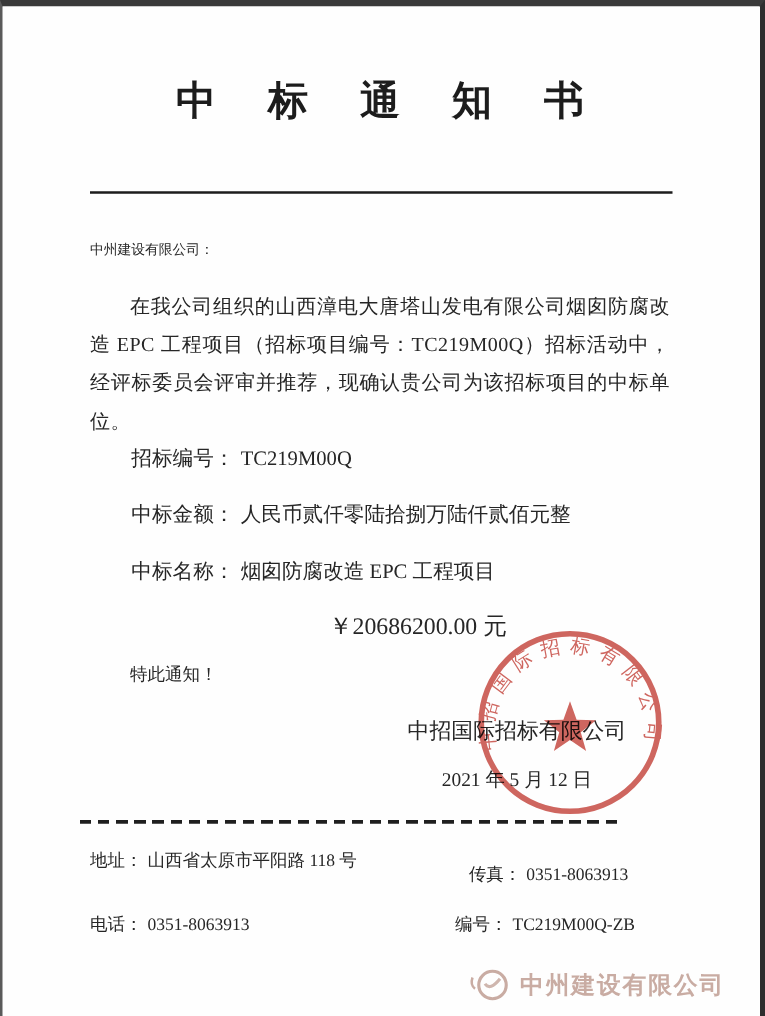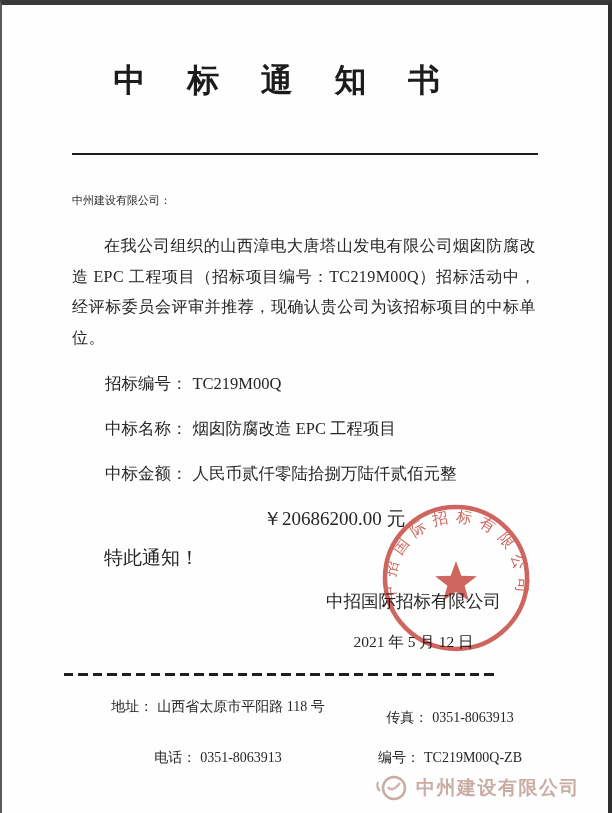--- a/index.html
+++ b/index.html
@@ -16,21 +16,21 @@
     overflow: hidden;
     font-family: "Liberation Serif", "DejaVu Serif", serif;
     color: #262626;
   }
   .title {
     margin: 0;
     padding-top: 52px;
     font-size: 32px;
     font-weight: bold;
     line-height: 46px;
-    text-align: left;
+    text-align: center;
     letter-spacing: 1.3em;
     padding-left: 1.3em;
     color: #1c1c1c;
     white-space: nowrap;
   }
   .title-rule {
     margin-top: 50px;
     margin-left: 0px;
     width: 466px;
     border-bottom: 2px solid #1d1d1d;
@@ -41,38 +41,38 @@
     line-height: 22px;
   }
   .body-para {
     margin: 20px 0 0 0;
     font-size: 16px;
     line-height: 30.5px;
     text-indent: 2em;
     text-align: justify;
     letter-spacing: 0.4px;
   }
-  .fields { margin-top: 21px; }
+  .fields { margin-top: 4px; }
   .field-row {
     margin: 0 0 25px 0;
     padding-left: 33px;
     font-size: 16.5px;
     line-height: 20px;
   }
   .field-label { margin-right: 5px; }
   .amount-row {
     margin: 0;
     padding-left: 191px;
     font-size: 19px;
     line-height: 20px;
   }
   .closing {
     margin: 18px 0 0 0;
     padding-left: 32px;
-    font-size: 19px;
+    font-size: 14px;
     line-height: 22px;
   }
   .sign-block {
     margin: 20px 30px 0 auto;
     width: 185px;
     text-align: center;
   }
   .issuer {
     margin: 0;
     font-size: 17.5px;
@@ -87,21 +87,21 @@
     text-align: center;
   }
   .divider {
     margin-top: 20px;
     margin-left: -8px;
     width: 430px;
     height: 3px;
     background: repeating-linear-gradient(90deg, #1f1f1f 0 9px, transparent 9px 14.5px);
   }
   .footer { margin-top: 21px; font-size: 14px; }
-  .footer-row { display: flex; line-height: 19px; text-align: center; }
+  .footer-row { display: flex; line-height: 19px; }
   .footer-row + .footer-row { margin-top: 10px; }
   .footer-cell-left { flex: 0 0 292px; }
   .footer-cell-right { flex: 1; }
   .footer .label { margin-right: 4px; }
   .seal {
     position: absolute;
     left: 375px;
     top: 494px;
     width: 158px;
     height: 158px;
@@ -134,22 +134,22 @@
 
   <h1 class="title">中标通知书</h1>
   <div class="title-rule"></div>
 
   <p class="addressee">中州建设有限公司：</p>
 
   <p class="body-para">在我公司组织的山西漳电大唐塔山发电有限公司烟囱防腐改造 EPC 工程项目（招标项目编号：TC219M00Q）招标活动中，经评标委员会评审并推荐，现确认贵公司为该招标项目的中标单位。</p>
 
   <div class="fields">
     <p class="field-row"><span class="field-label">招标编号：</span><span>TC219M00Q</span></p>
+    <p class="field-row"><span class="field-label">中标金额：</span><span>人民币贰仟零陆拾捌万陆仟贰佰元整</span></p>
     <p class="field-row"><span class="field-label">中标名称：</span><span>烟囱防腐改造 EPC 工程项目</span></p>
-    <p class="field-row"><span class="field-label">中标金额：</span><span>人民币贰仟零陆拾捌万陆仟贰佰元整</span></p>
     <p class="amount-row">￥20686200.00 元</p>
   </div>
 
   <p class="closing">特此通知！</p>
 
   <div class="sign-block">
     <p class="issuer">中招国际招标有限公司</p>
     <p class="issue-date">2021 年 5 月 12 日</p>
   </div>
 

